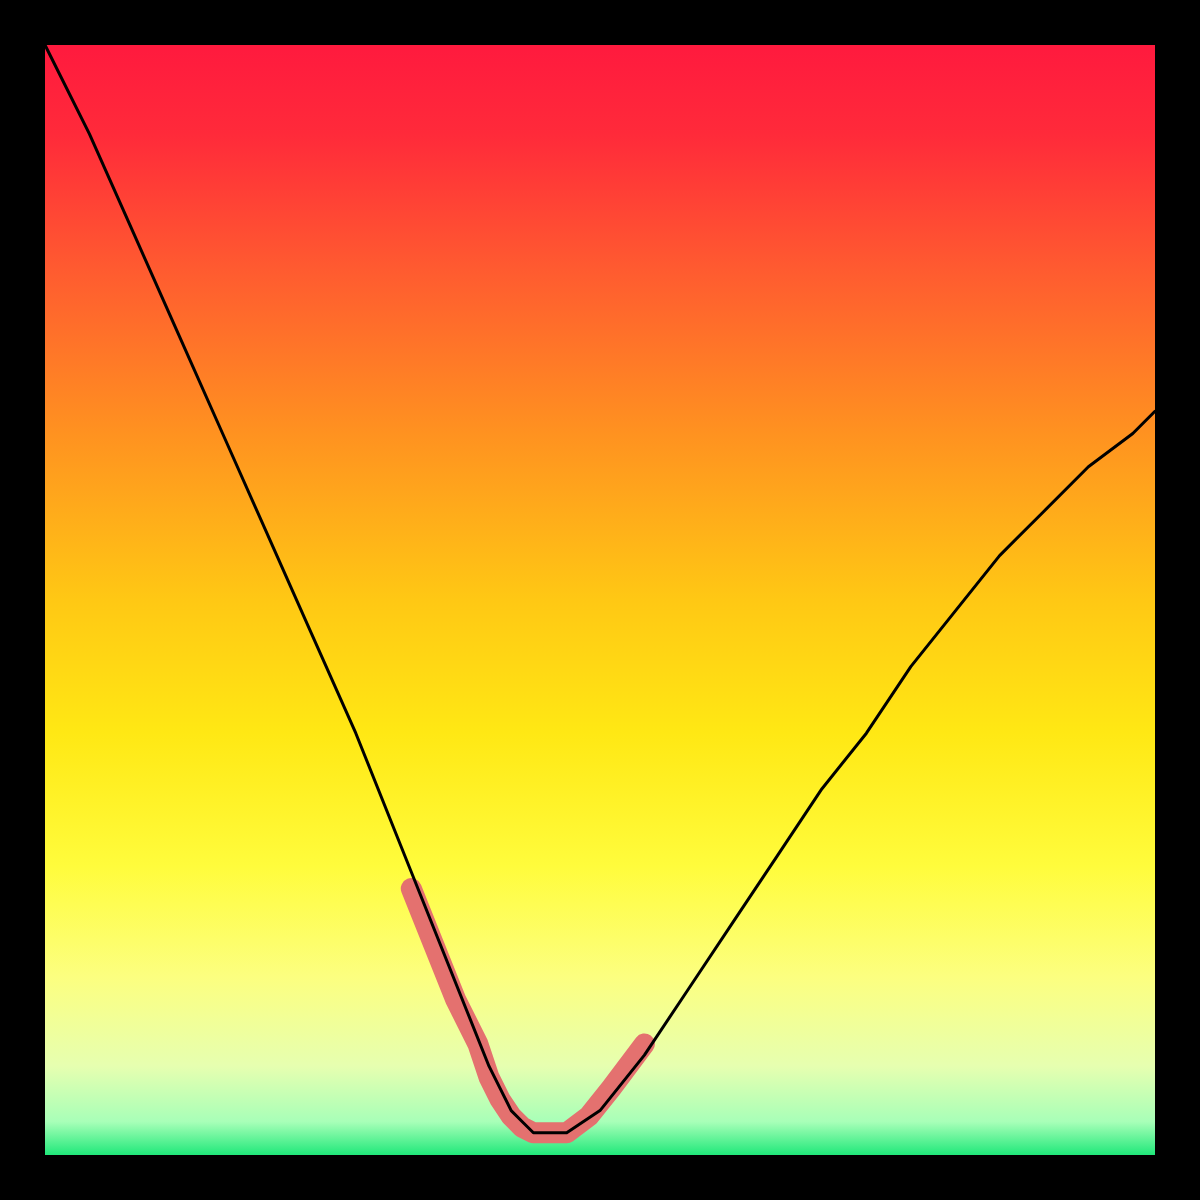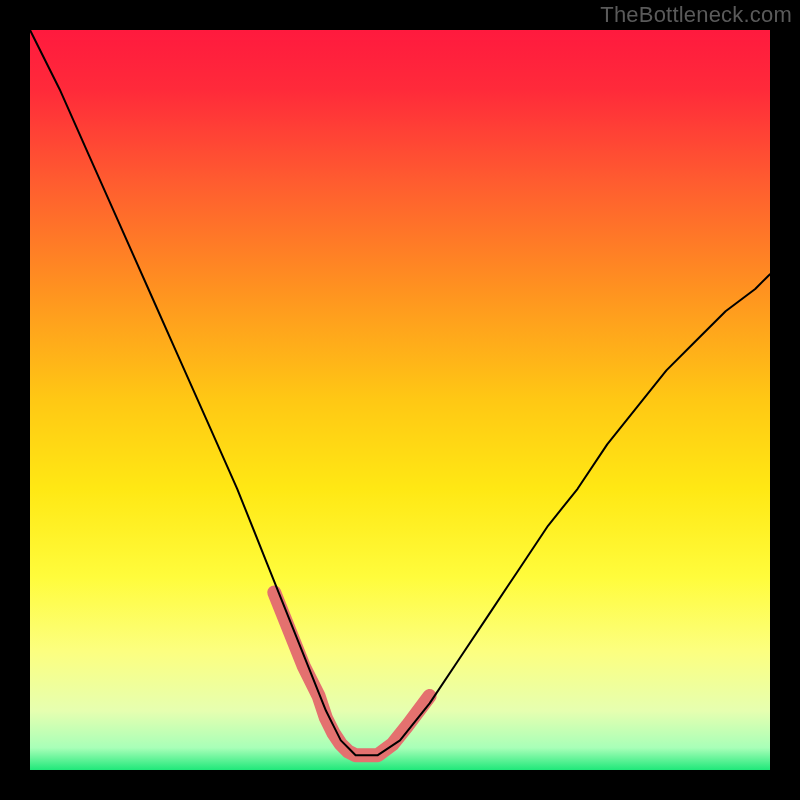--- a/index.html
+++ b/index.html
@@ -32,21 +32,20 @@
     top: 0;
     left: 0;
     width: 800px;
     height: 800px;
   }
 </style>
 </head>
 <body>
 
 <div class="frame">
-  <div class="watermark">TheBottleneck.com</div>
 
   <svg class="plot" viewBox="0 0 800 800">
     <defs>
       <linearGradient id="bg-grad" x1="0" y1="0" x2="0" y2="1">
           <stop offset="0%" stop-color="#ff1a3e"></stop>
           <stop offset="8%" stop-color="#ff2a3a"></stop>
           <stop offset="20%" stop-color="#ff5a30"></stop>
           <stop offset="35%" stop-color="#ff9220"></stop>
           <stop offset="50%" stop-color="#ffc814"></stop>
           <stop offset="62%" stop-color="#ffe814"></stop>

